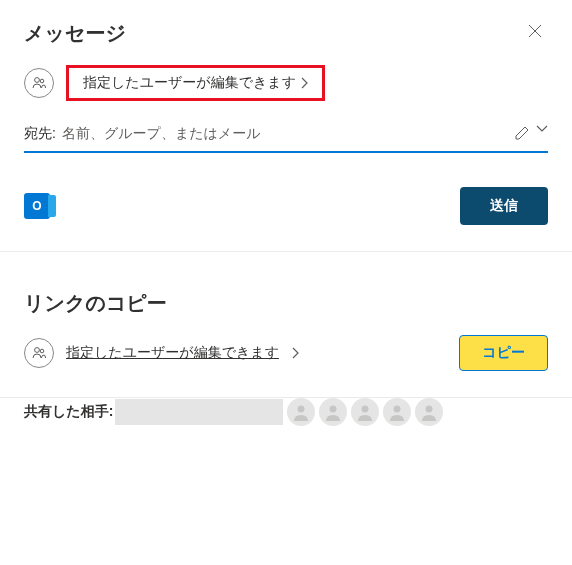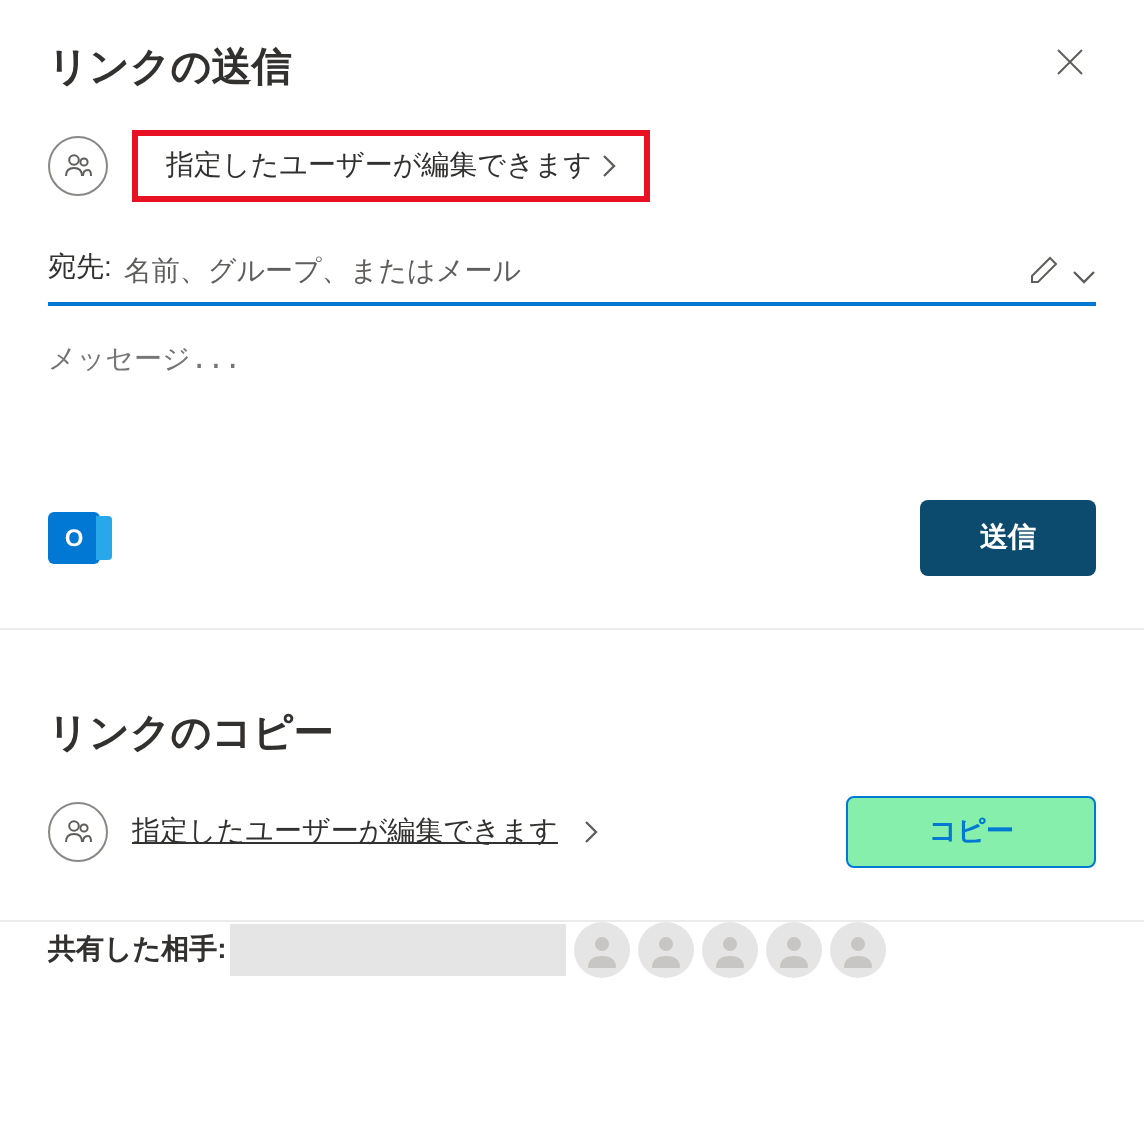--- a/index.html
+++ b/index.html
@@ -34,21 +34,21 @@
       padding: 6px 14px;
       display: flex;
       align-items: center;
       gap: 4px;
     }
     .link-desc { font-size: 14px; color: #323130; }
     .chevron-right { color: #605e5c; font-size: 14px; }
     .chevron-down { color: #605e5c; font-size: 14px; }
     .recipients-row {
       display: flex;
-      align-items: flex-end;
+      align-items: flex-start;
       margin-top: 24px;
       border-bottom: 2px solid #0078d4;
       padding-bottom: 8px;
       gap: 6px;
     }
     .recipients-label { font-size: 14px; color: #323130; }
     .recipients-input {
       flex: 1;
       border: none;
       outline: none;
@@ -124,25 +124,25 @@
       display: flex;
       align-items: center;
       gap: 12px;
     }
     .link-desc-underline {
       font-size: 14px;
       text-decoration: underline;
       color: #323130;
     }
     .copy-btn {
-      background: #86efac;
+      background: #fde047;
       border: 1px solid #0078d4;
       color: #0078d4;
       border-radius: 4px;
-      padding: 8px 40px;
+      padding: 8px 22px;
       font-size: 14px;
       font-weight: 600;
       cursor: pointer;
     }
     .shared-row {
       display: flex;
       align-items: center;
       gap: 2px;
     }
     .shared-label { font-size: 14px; font-weight: 600; }
@@ -159,21 +159,21 @@
       margin-left: 2px;
     }
     svg { display: block; }
   </style>
 </head>
 <body>
 
 <div class="container">
   <div class="header-row">
     <div>
-      <div class="title">リンクの送信</div>
+      <div class="title">メッセージ</div>
     </div>
     <div class="close-icon">
       <svg width="14" height="14" viewBox="0 0 14 14">
           <path d="M1 1 L13 13 M13 1 L1 13" stroke="#605e5c" stroke-width="1" fill="none"></path>
         </svg>
     </div>
   </div>
 
   <div class="link-settings">
     <div class="people-icon-circle">
@@ -202,21 +202,20 @@
           <path d="M2 14 L2 11 L11 2 L14 5 L5 14 Z" fill="none" stroke="#605e5c" stroke-width="1"></path>
         </svg>
     </span>
     <span class="chevron-down">
       <svg width="12" height="8" viewBox="0 0 12 8">
           <path d="M1 1 L6 6 L11 1" fill="none" stroke="#605e5c" stroke-width="1.2"></path>
         </svg>
     </span>
   </div>
 
-  <textarea class="message-input" placeholder="メッセージ..." style=""></textarea>
 
   <div class="send-row">
     <div class="outlook-icon">O</div>
     <button class="send-btn">送信</button>
   </div>
 
   <div class="divider"></div>
 
   <div class="section-title">リンクのコピー</div>
 

